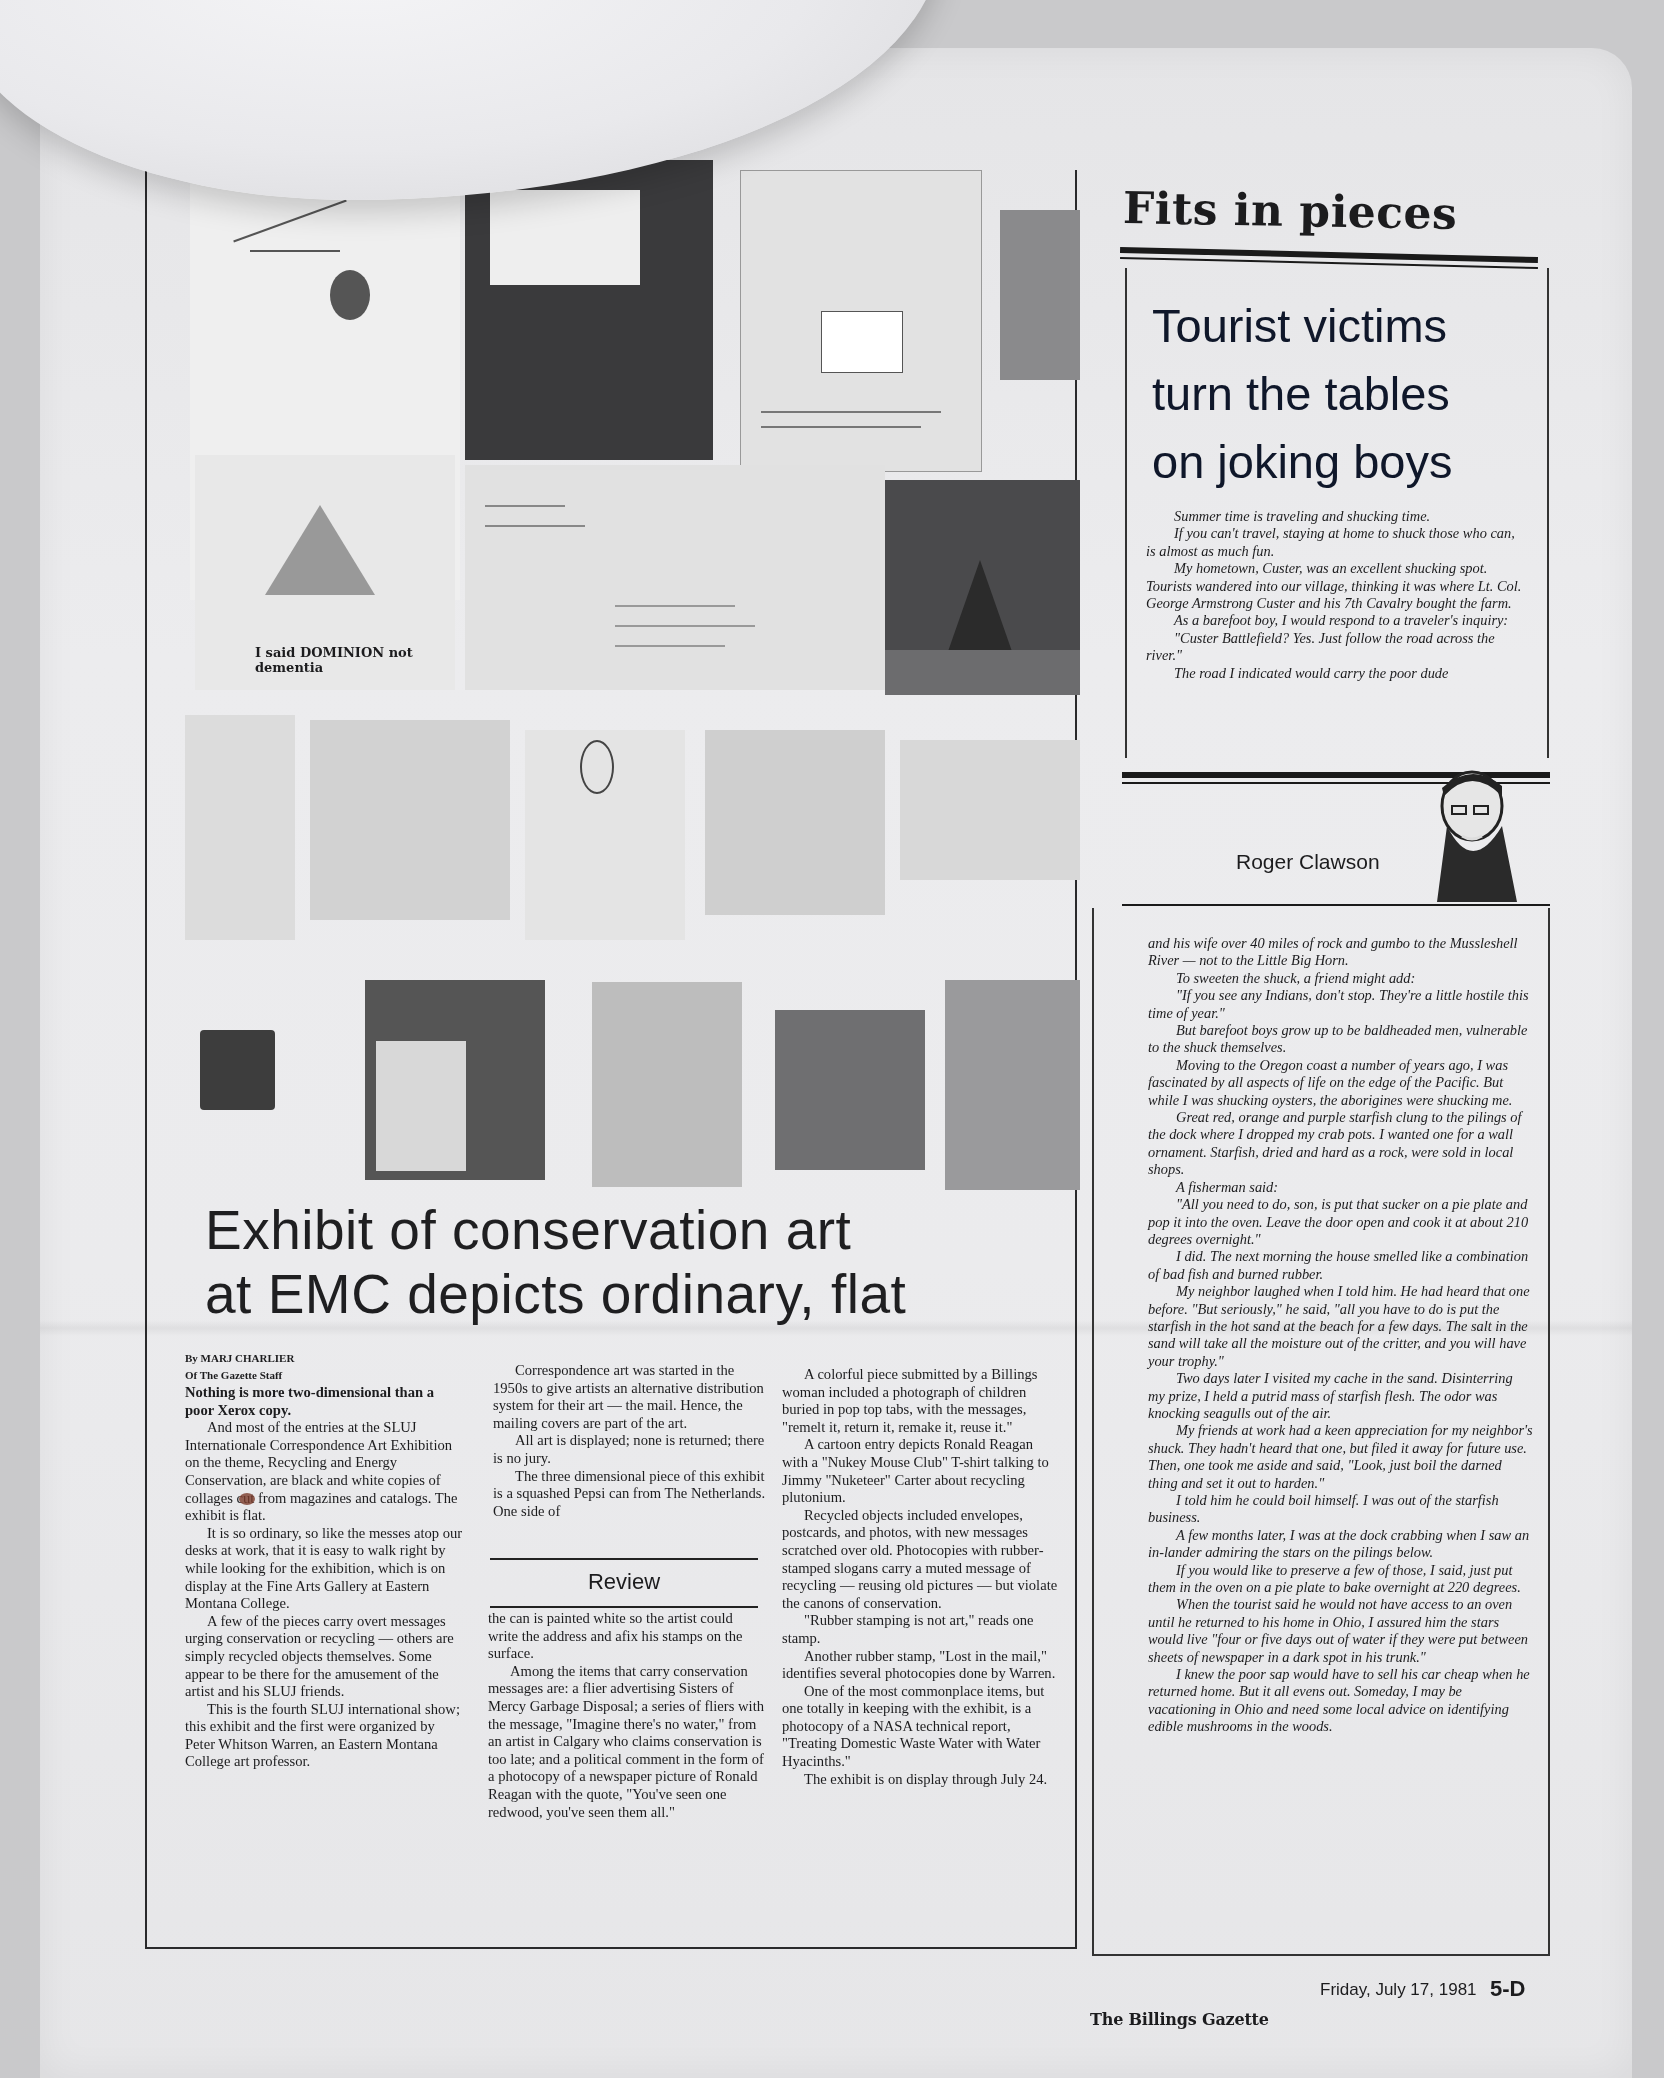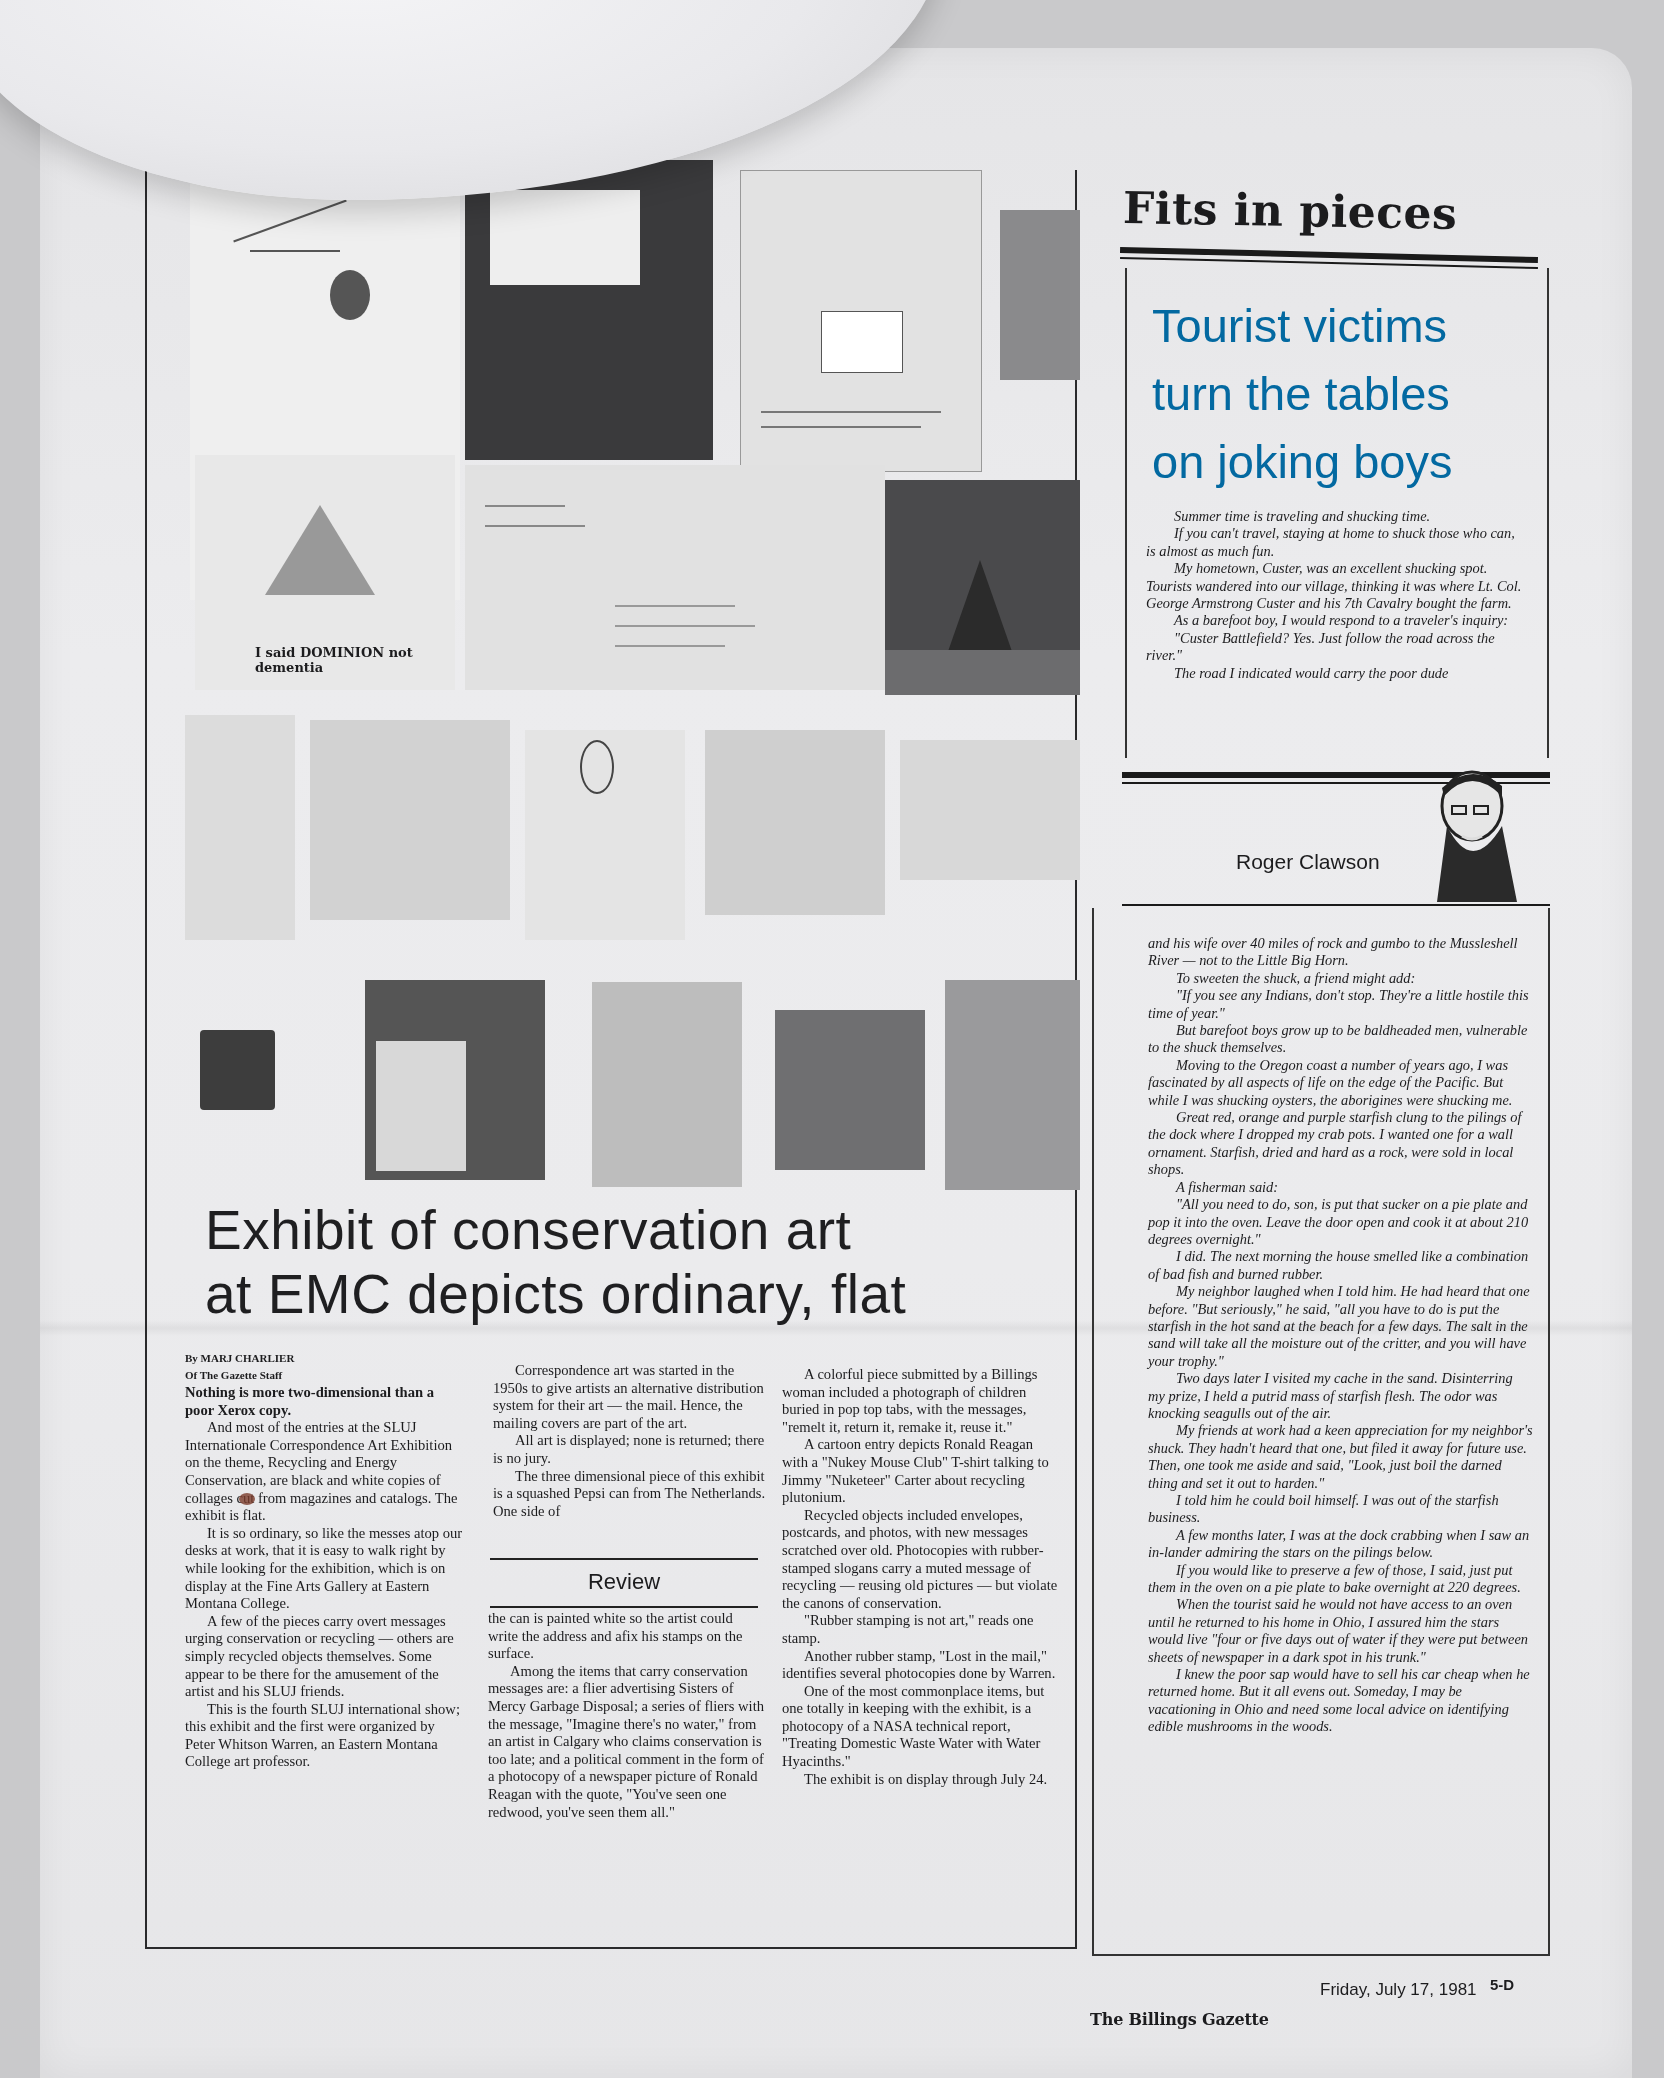--- a/index.html
+++ b/index.html
@@ -72,21 +72,21 @@
   .kicker-rule2 {
     position:absolute; left:1120px; top:262px; width:418px; height:2px; background:#1a1a1a;
     transform:rotate(1.4deg);
   }
   .side-box {
     position:absolute; left:1125px; top:268px; width:420px; height:490px;
     border-left:2px solid #333; border-right:2px solid #333;
   }
   .side-headline {
     position:absolute; left:1152px; top:292px; width:390px;
-    font-family:"Liberation Sans", sans-serif; font-size:47px; line-height:68px; color:#0369a1;
+    font-family:"Liberation Sans", sans-serif; font-size:47px; line-height:68px; color:#0f172a;
   }
   .side-col { position:absolute; font-size:14.4px; line-height:17.4px;font-style:italic; }
   .side-col p { margin:0; text-indent:28px; }
   .side-top { left:1146px; top:508px; width:380px; }
   .columnist-box {
     position:absolute; left:1122px; top:758px; width:428px; height:146px;
   }
   .columnist-rule-top {
     position:absolute; left:0; top:14px; width:428px; height:6px; background:#1a1a1a;
   }
@@ -103,21 +103,21 @@
     position:absolute; left:300px; top:8px; width:100px; height:136px;
   }
   .side-box2 {
     position:absolute; left:1092px; top:908px; width:454px; height:1046px;
     border-left:2px solid #333; border-right:2px solid #333; border-bottom:2px solid #333;
   }
   .side-bottom { left:1148px; top:935px; width:385px; }
   .footer { position:absolute; left:1090px; top:1978px; width:450px; height:24px; }
   .footer .paper { position:absolute; left:0; top:0; font-weight:bold; font-size:16px; font-family:"DejaVu Serif", serif; letter-spacing:-0.2px;margin-top:32px; }
   .footer .date { position:absolute; left:230px; top:2px; font-family:"Liberation Sans", sans-serif; font-size:17px; }
-  .footer .pg { position:absolute; left:400px; top:-2px; font-family:"Liberation Sans", sans-serif; font-weight:bold; font-size:15px; }
+  .footer .pg { position:absolute; left:400px; top:-2px; font-family:"Liberation Sans", sans-serif; font-weight:bold; font-size:22px; }
   .stain { position:absolute; left:239px; top:1493px; width:16px; height:12px; border-radius:50%; background:#7a3b2a; opacity:0.8; }
 </style>
 </head>
 <body>
 
 <div class="page"></div>
 <div class="backdrop-fold"></div>
 <div class="center-fold"></div>
 
 <div class="article-frame"></div>

